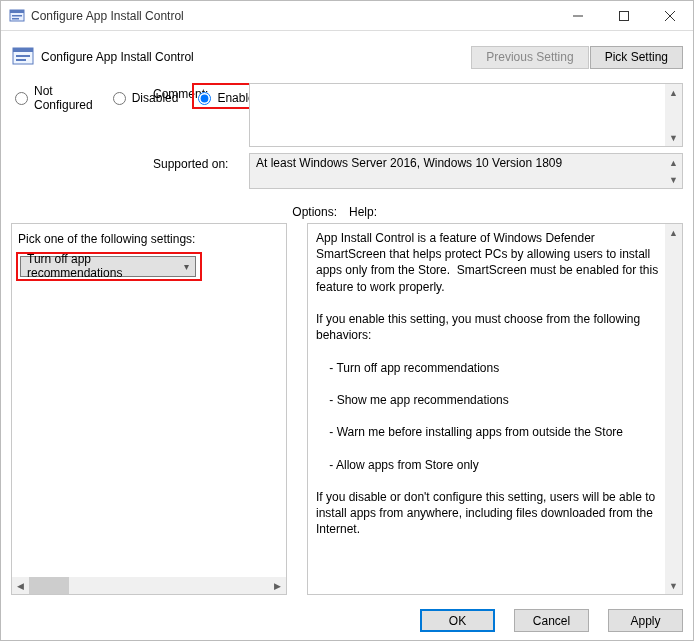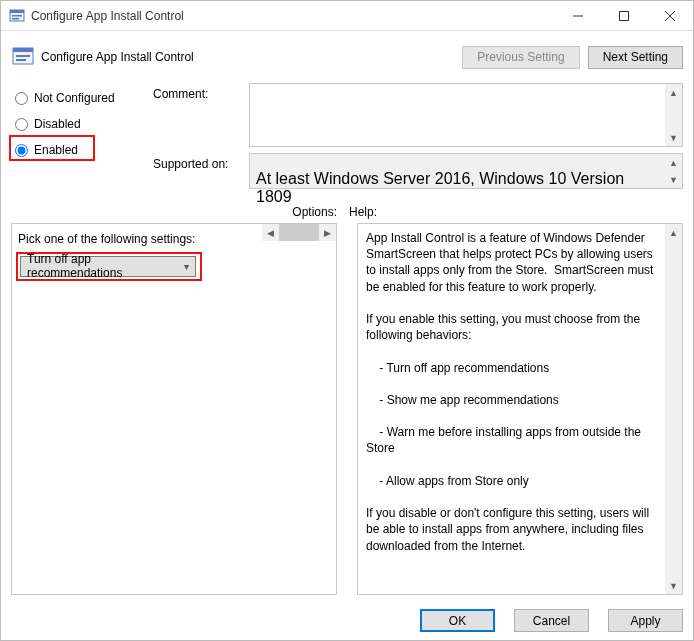--- a/index.html
+++ b/index.html
@@ -22,52 +22,52 @@
   .titlebar .winbtns { display:flex; height:100%; }
   .titlebar .winbtn { width:46px; height:100%; display:flex; align-items:center; justify-content:center; color:#333; }
 
   
   .content { flex:1; padding:8px 10px 6px 10px; display:flex; flex-direction:column; gap:0; }
 
   
   .hdr { display:flex; align-items:center; height:36px; }
   .hdr .hdr-icon { width:24px; height:24px; margin-right:6px; }
   .hdr .hdr-title { flex:1; font-size:12px; }
-  .hdr .navbtns { display:flex; gap:8px;margin-left:9px; }
+  .hdr .navbtns { display:flex; gap:1px;margin-left:9px; }
   .btn { height:23px; padding:0 14px; background:#e1e1e1; border:1px solid #adadad; font-family:inherit; font-size:12px; cursor:pointer; }
   .btn:disabled { color:#888; background:#e6e6e6; border-color:#c8c8c8; cursor:default; }
   .btn.default { border:2px solid #0078d7; background:#e1e1e1; padding:0 13px; }
   .btn.small { width:75px; }
 
   
   .grid1 { display:flex; gap:12px; margin-top:8px; }
-  .radios { width:130px; display:flex; flex-direction:column; gap:8px; padding-top:6px; padding-left:4px; }
+  .radios { width:130px; display:flex; flex-direction:row; gap:20px; padding-top:6px; padding-left:4px; }
   .radio-row { display:flex; align-items:center; gap:6px; height:18px; position:relative; }
   .radio-row input { margin:0; }
   .hl-red { position:absolute; border:2px solid #e11; pointer-events:none; }
   .hl-enabled { left:-6px; top:-6px; width:86px; height:26px; }
 
   .rightcol { flex:1; display:flex; flex-direction:column; gap:6px; }
   .field { display:flex; align-items:flex-start; gap:6px; }
   .field > label { width:90px; text-align:left; padding-top:4px; }
   .comment-box { flex:1; height:64px; border:1px solid #c8c8c8; background:#fff; position:relative; }
   .comment-box textarea { width:calc(100% - 18px); height:100%; border:none; resize:none; outline:none; font-family:inherit; font-size:12px; padding:2px 4px; }
   .supported-box { flex:1; height:36px; border:1px solid #c8c8c8; background:#f0f0f0; position:relative; }
-  .supported-box .txt { padding:16px 6px; color:#000; font-size:16px; width:calc(100% - 18px); }
+  .supported-box .txt { padding:2px 6px; color:#000; font-size:12px; width:calc(100% - 18px); }
   .vscroll { position:absolute; right:0; top:0; width:17px; height:100%; background:#f0f0f0; display:flex; flex-direction:column; justify-content:space-between; }
   .vscroll .arrow { width:17px; height:17px; display:flex; align-items:center; justify-content:center; color:#606060; font-size:9px; }
 
   
   .sectionrow { display:flex; margin-top:16px; }
   .sectionrow .left { width:326px;text-align:right; }
   .sectionrow .right { flex:1; padding-left:12px; }
 
   
   .panes { display:flex; margin-top:4px; flex:1; min-height:0; }
-  .pane-left { width:326px; border:1px solid #c8c8c8; display:flex; flex-direction:row; position:relative;justify-content:space-between; }
+  .pane-left { width:276px; border:1px solid #c8c8c8; display:flex; flex-direction:column; position:relative;justify-content:space-between; }
   .pane-left .inner { flex:1; overflow:hidden; }
   .pane-left-header { padding:8px 6px 6px 6px; }
   .combo { width:176px; height:21px; border:1px solid #7a7a7a; background:#e1e1e1; display:flex; align-items:center; justify-content:space-between; padding:0 0 0 6px; font-size:12px; }
   .combo .chev { width:18px; text-align:center; color:#555; font-size:10px; }
   .combo-wrap { position:relative; display:inline-block; margin-left:8px; }
   .hl-combo { left:-4px; top:-4px; width:186px; height:29px; }
   .hscroll { height:17px; background:#f0f0f0; display:flex; align-items:center; }
   .hscroll .harrow { width:17px; height:17px; display:flex; align-items:center; justify-content:center; color:#606060; font-size:9px; background:#f0f0f0; }
   .hscroll .hthumb { width:40px; height:17px; background:#cdcdcd; }
   .hscroll .htrack { flex:1; height:17px; }
@@ -120,21 +120,21 @@
         <svg viewBox="0 0 24 24" width="24" height="24">
           <rect x="2" y="3" width="20" height="16" fill="#eef5ff" stroke="#5a7bbf"></rect>
           <rect x="2" y="3" width="20" height="4" fill="#5a7bbf"></rect>
           <rect x="5" y="10" width="14" height="2" fill="#5a7bbf"></rect>
           <rect x="5" y="14" width="10" height="2" fill="#5a7bbf"></rect>
         </svg>
       </span>
       <div class="hdr-title">Configure App Install Control</div>
       <div class="navbtns">
         <button class="btn" disabled="">Previous Setting</button>
-        <button class="btn">Next Setting</button>
+        <button class="btn">Pick Setting</button>
       </div>
     </div>
 
     <div class="grid1">
       <div class="radios">
         <label class="radio-row">
           <input type="radio" name="state" style="">
           <span>Not Configured</span>
         </label>
         <label class="radio-row">

